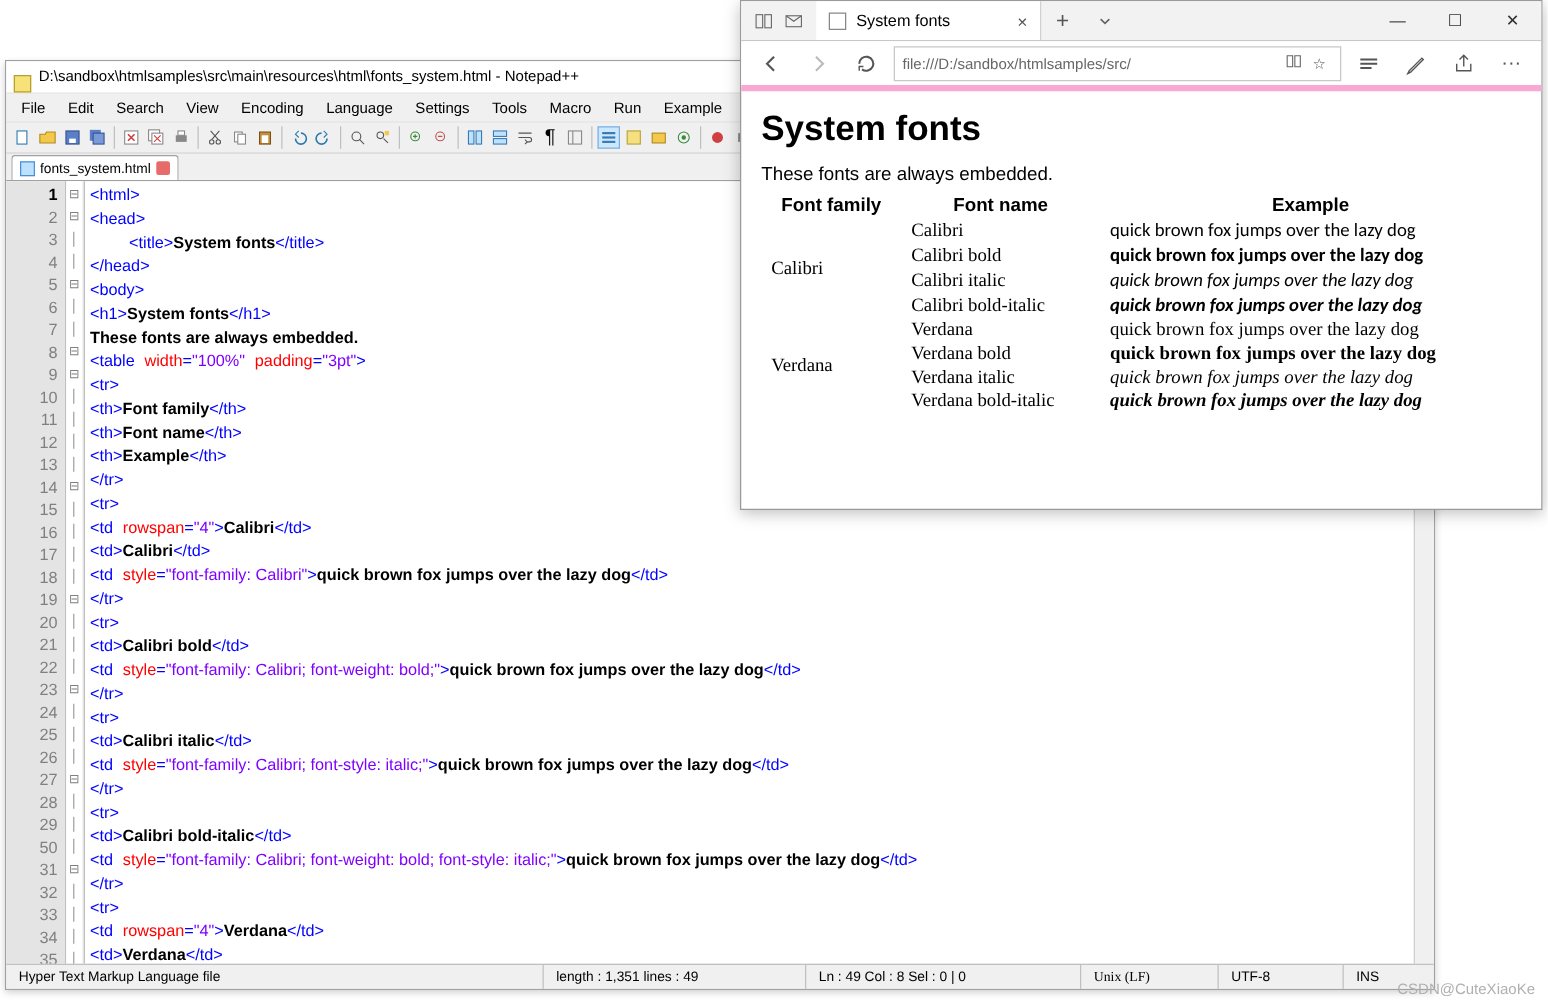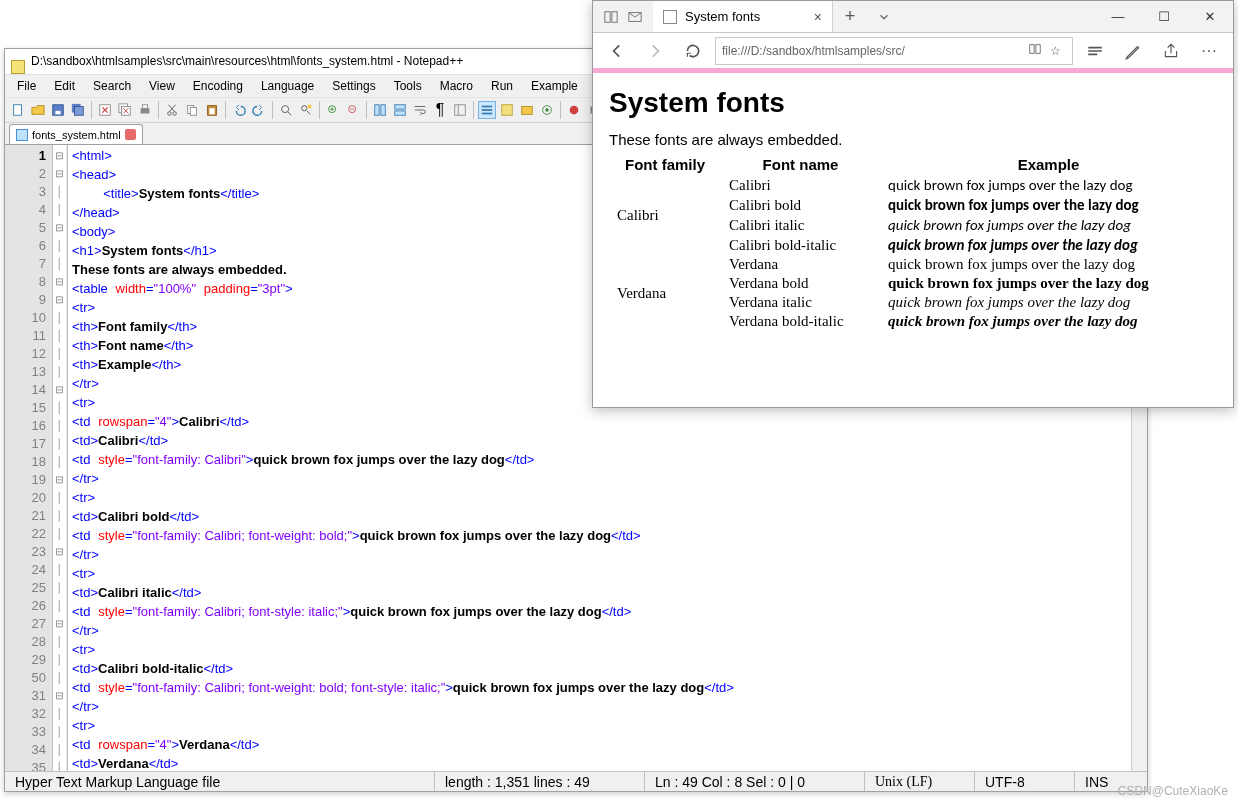--- a/index.html
+++ b/index.html
@@ -25,21 +25,21 @@
   .gutter { width:48px; background:#e4e4e4; border-right:1px solid #c0c0c0; font-family:Consolas,monospace; font-size:13px; color:#808080; text-align:right; padding:2px 6px 0 0; line-height:18px;}
   .gutter .cur { color:#000; font-weight:bold;}
   .fold-col { width:14px; background:#fff; border-right:1px solid #e8e8e8; font-family:Consolas,monospace; font-size:10px; color:#808080; line-height:18px; text-align:center; padding-top:2px;}
   .fold-col div{height:18px;}
   .divcol { width:1px; background:#c0c0c0;}
   .code { flex:1; font-family:Consolas,"Courier New",monospace; font-size:13px; line-height:18px; padding:2px 0 0 4px; white-space:pre; color:#000; overflow:hidden;}
   .code .t-tag { color:#0000ff; }
   .code .t-attr { color:#ff0000; }
   .code .t-val { color:#8000ff; }
   .code .t-txt { color:#000; font-weight:bold;}
-  .npp-status { position:absolute; left:0; right:0; bottom:0; height:20px; background:#f0f0f0; border-top:1px solid #c0c0c0; font-size:14px; display:flex; align-items:center; }
+  .npp-status { position:absolute; left:0; right:0; bottom:0; height:20px; background:#f0f0f0; border-top:1px solid #c0c0c0; font-size:11px; display:flex; align-items:center; }
   .npp-status > div { padding:0 10px; border-right:1px solid #c0c0c0; height:100%; display:flex; align-items:center;}
   .npp-status > div:first-child{flex:0 0 430px;}
   .npp-status > div:nth-child(2){flex:0 0 210px;}
   .npp-status > div:nth-child(3){flex:0 0 220px;}
   .npp-status > div:nth-child(4){flex:0 0 110px;font-family:Liberation Serif, serif;}
   .npp-status > div:nth-child(5){flex:0 0 100px;}
   .npp-status > div:last-child{border:none;}
   .vscroll { position:absolute; right:0; top:96px; bottom:20px; width:16px; background:#f0f0f0; border-left:1px solid #d0d0d0;}
   .vscroll .thumb{ position:absolute; left:2px; right:2px; top:16px; height:240px; background:#c0c0c0; border-radius:2px;}
 

